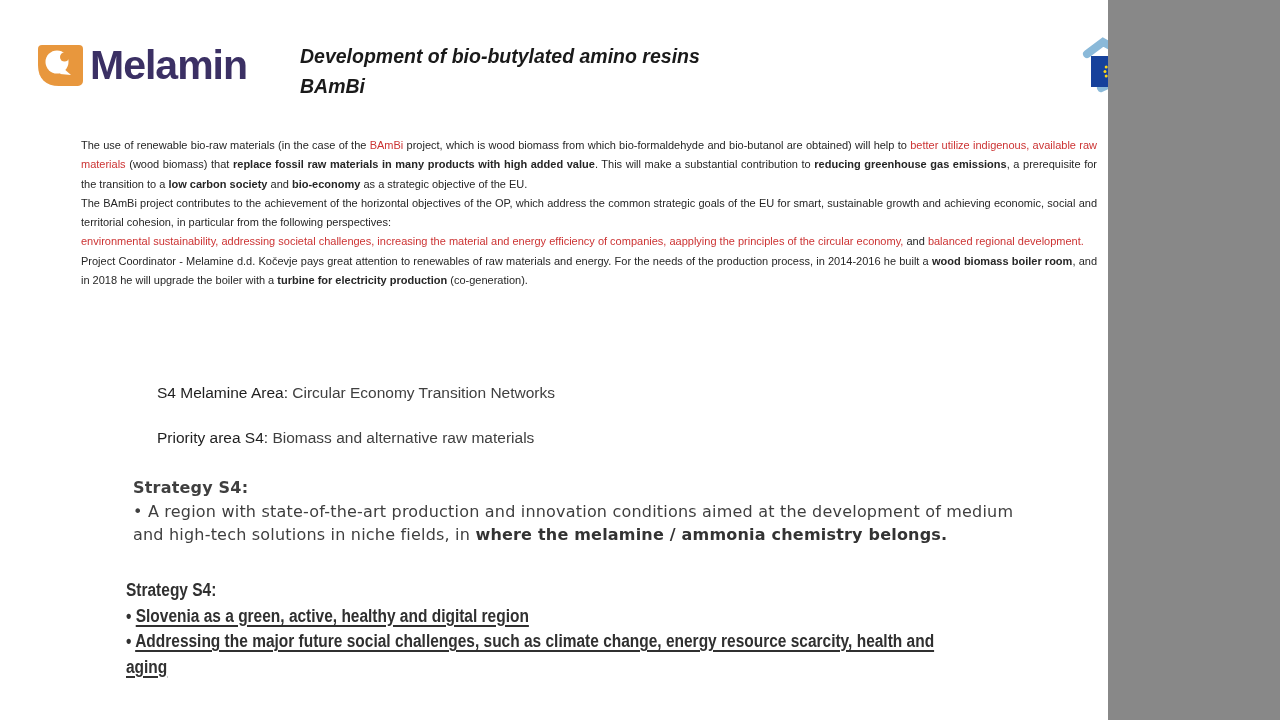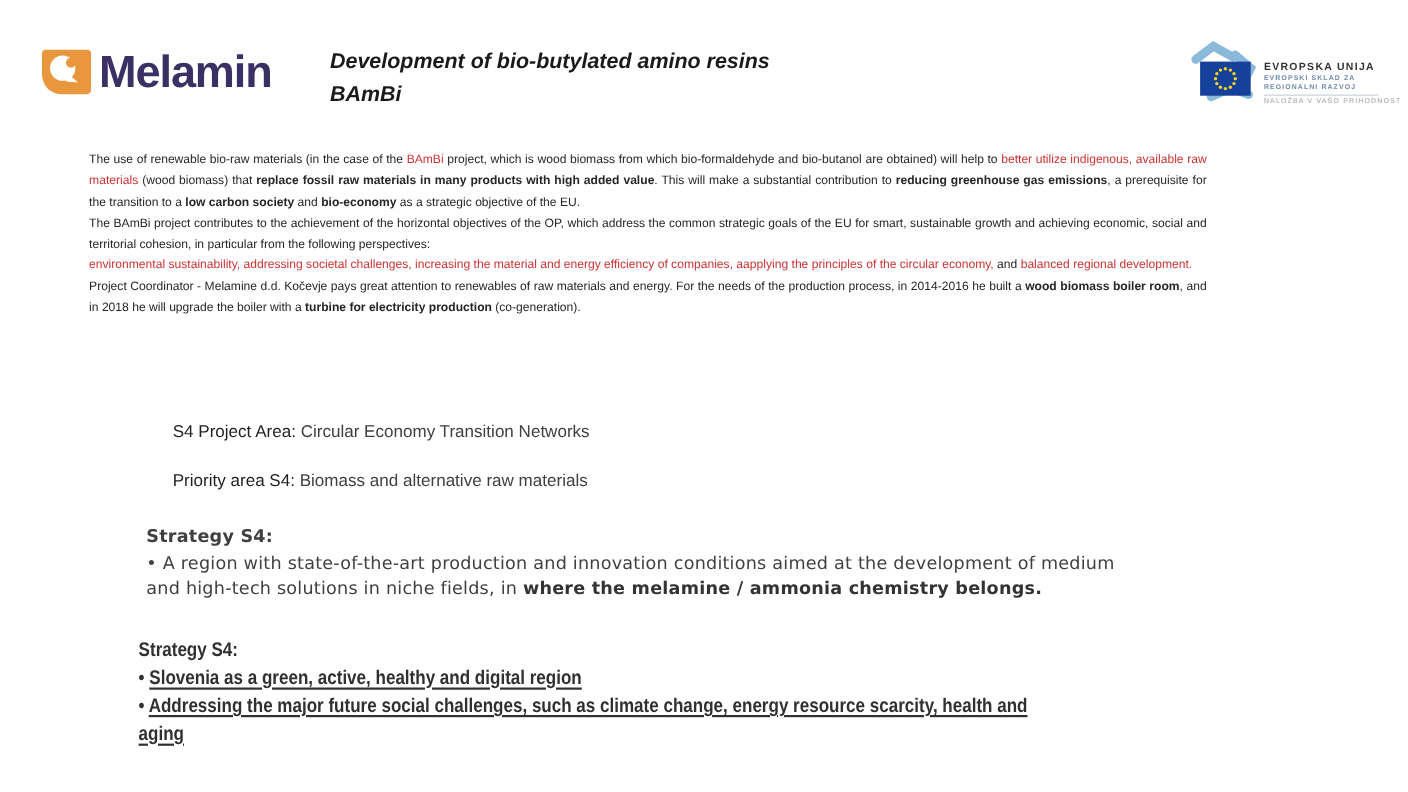--- a/index.html
+++ b/index.html
@@ -7,21 +7,21 @@
     --ink:#262626;
     --melamin-navy:#3b3064;
     --melamin-orange:#e8973d;
     --shield-navy:#2b3a5c;
     --eu-blue:#16419b;
     --eu-light:#8ab9d9;
   }
   *{margin:0;padding:0;box-sizing:border-box;}
   html,body{background:#888;}
   .slide{
-    position:relative;width:1280px;height:720px;background:#ffffff;
+    position:relative;width:1108px;height:720px;background:#ffffff;
     font-family:"Liberation Sans",sans-serif;color:var(--ink);overflow:hidden;
   }
   
   .melamin-logo{position:absolute;left:38px;top:45px;display:flex;align-items:center;gap:7px;}
   .melamin-word{font-size:41px;font-weight:bold;color:var(--melamin-navy);letter-spacing:-1px;line-height:1;}
   .title{
     position:absolute;left:300px;top:41px;width:580px;text-align:left;
     font-size:19.5px;font-weight:bold;font-style:italic;color:#1a1a1a;line-height:30px;
   }
   .ministry{
@@ -118,21 +118,21 @@
   </div>
 
   <div class="bodytext">
       <div class="para"><span>The use of renewable bio-raw materials (in the case of the </span><span class="red">BAmBi</span><span> project, which is wood biomass from which bio-formaldehyde and bio-butanol are obtained) will help to </span><span class="red">better utilize indigenous, available raw materials</span><span> (wood biomass) that </span><span class="bold">replace fossil raw materials in many products with high added value</span><span>. This will make a substantial contribution to </span><span class="bold">reducing greenhouse gas emissions</span><span>, a prerequisite for the transition to a </span><span class="bold">low carbon society</span><span> and </span><span class="bold">bio-economy</span><span> as a strategic objective of the EU.</span></div>
       <div class="para"><span>The BAmBi project contributes to the achievement of the horizontal objectives of the OP, which address the common strategic goals of the EU for smart, sustainable growth and achieving economic, social and territorial cohesion, in particular from the following perspectives:</span></div>
       <div class="para"><span class="red">environmental sustainability, addressing societal challenges, increasing the material and energy efficiency of companies, aapplying the principles of the circular economy,</span><span> and </span><span class="red">balanced regional development.</span></div>
       <div class="para"><span>Project Coordinator - Melamine d.d. Kočevje pays great attention to renewables of raw materials and energy. For the needs of the production process, in 2014-2016 he built a </span><span class="bold">wood biomass boiler room</span><span>, and in 2018 he will upgrade the boiler with a </span><span class="bold">turbine for electricity production</span><span> (co-generation).</span></div>
     </div>
 
   <div class="s4line s4-1">
-    <span>S4 Project Area: </span><span class="red">Circular Economy Transition Networks</span>
+    <span>S4 Melamine Area: </span><span class="red">Circular Economy Transition Networks</span>
   </div>
   <div class="s4line s4-2">
     <span>Priority area S4: </span><span class="red">Biomass and alternative raw materials</span>
   </div>
 
   <div class="strategy1">
     <div class="hd">Strategy S4:</div>
     <div><span>• </span><span>A region with state-of-the-art production and innovation conditions aimed at the development of medium and high-tech solutions in niche fields, in </span><span class="bold">where the melamine / ammonia chemistry belongs.</span></div>
   </div>
 

